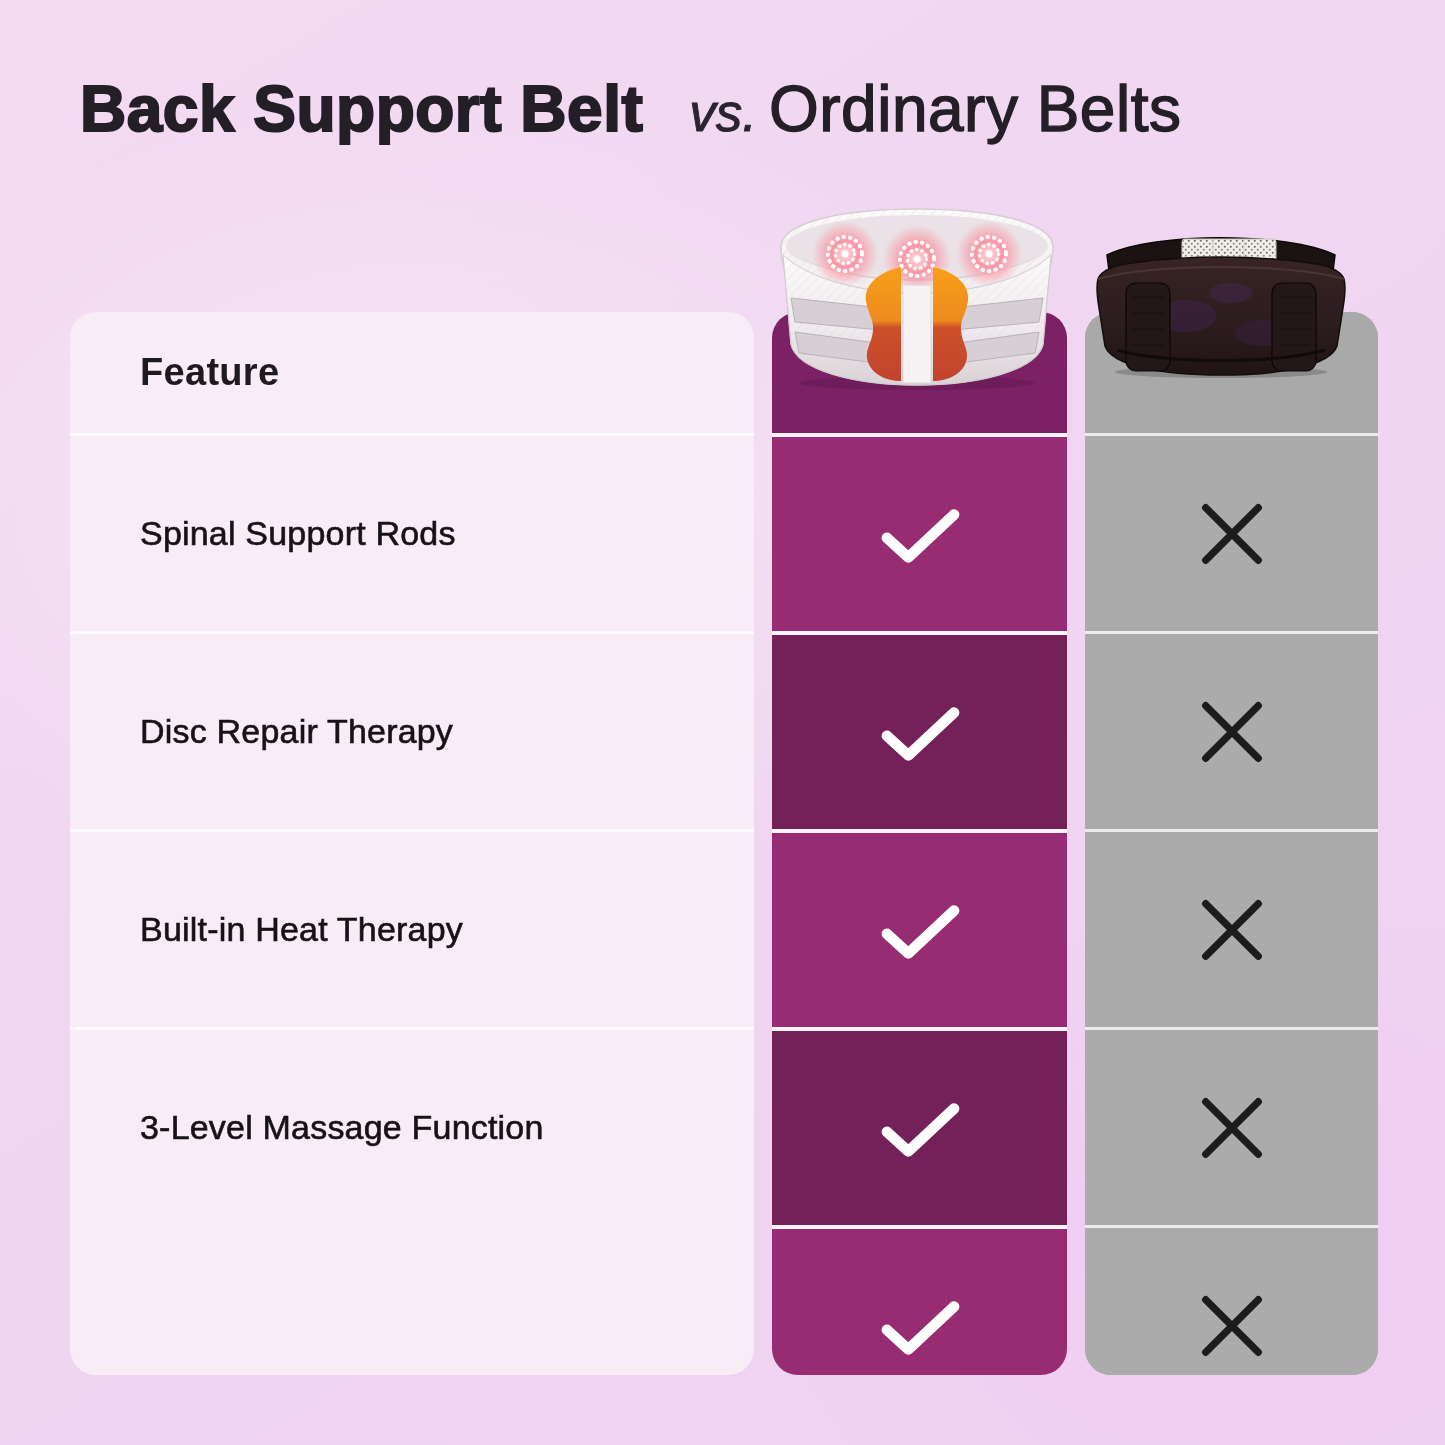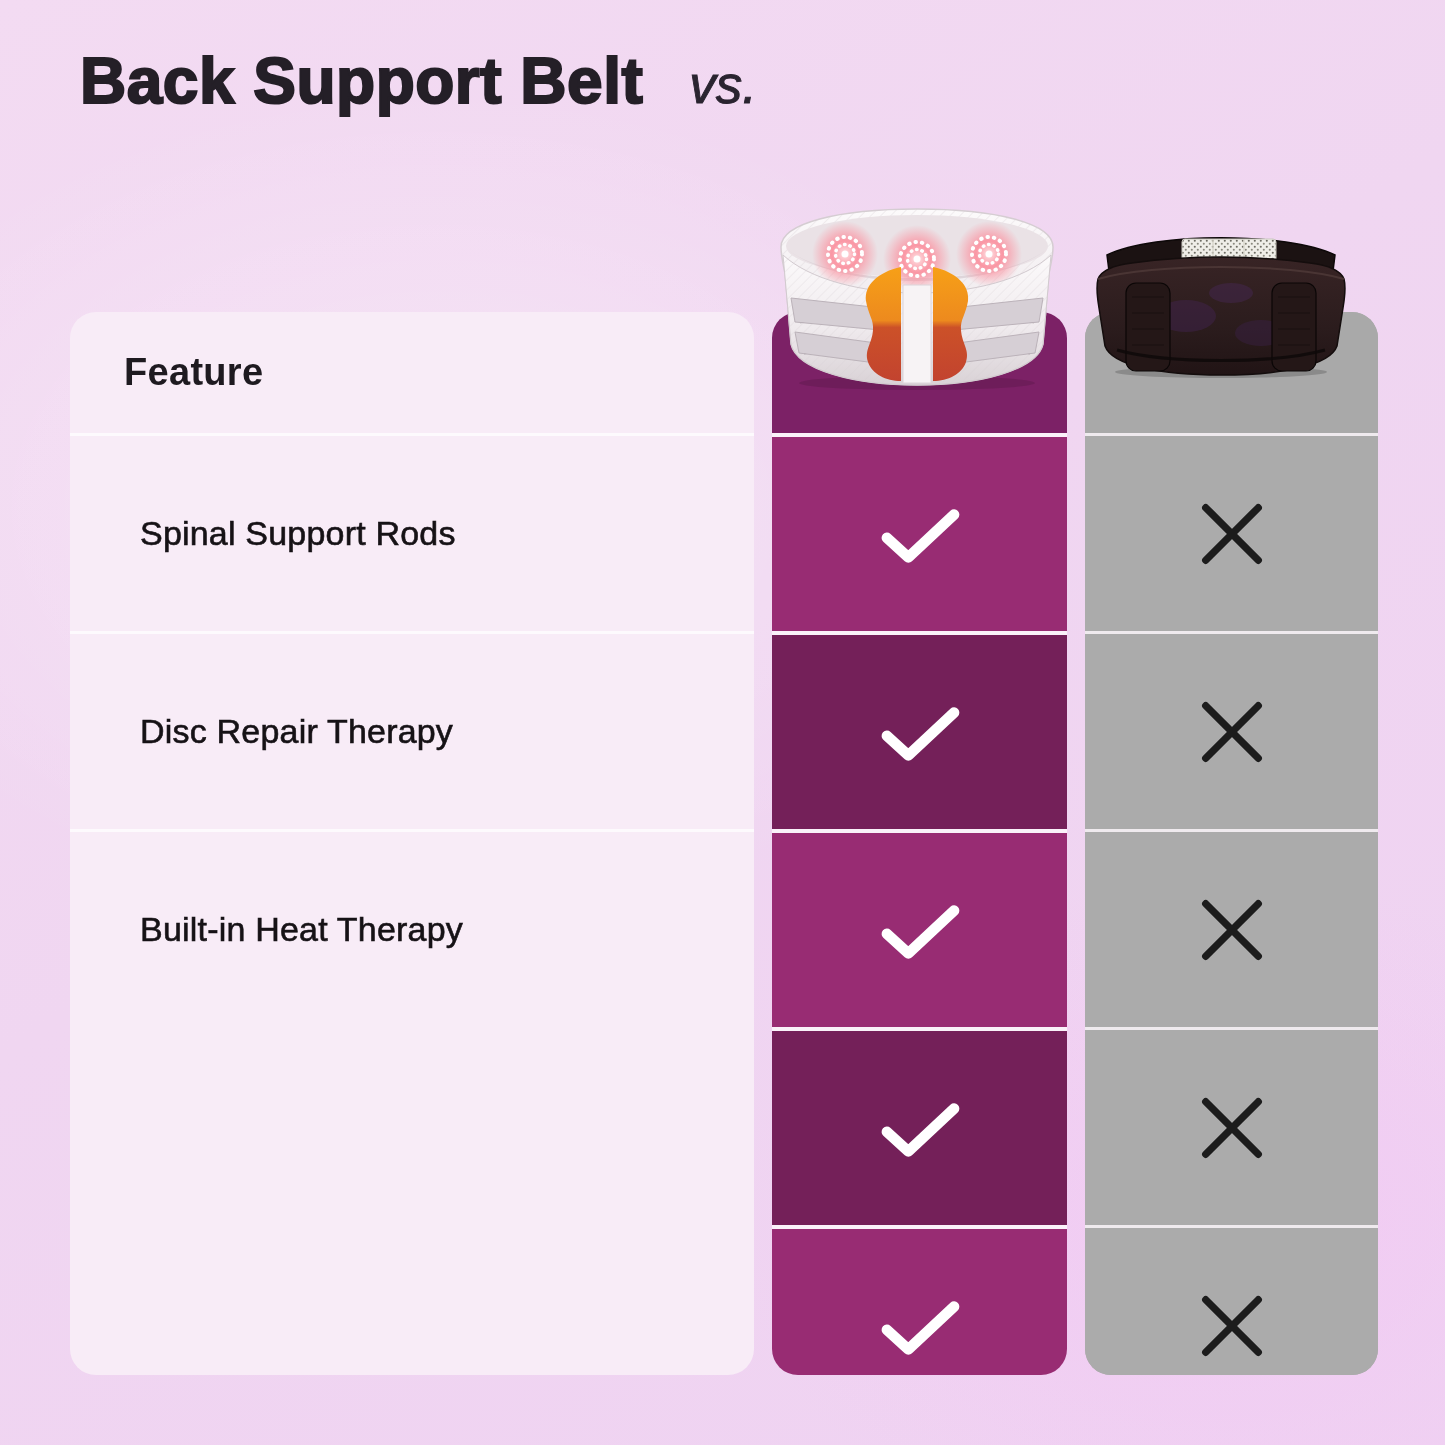--- a/index.html
+++ b/index.html
@@ -6,33 +6,33 @@
   body{
     width:1445px;height:1445px;position:relative;overflow:hidden;
     font-family:"Liberation Sans","DejaVu Sans",sans-serif;
     background:
       radial-gradient(ellipse 900px 600px at 30% 35%, rgba(255,255,255,0.35), rgba(255,255,255,0) 70%),
       radial-gradient(ellipse 700px 500px at 85% 85%, rgba(243,196,244,0.55), rgba(243,196,244,0) 70%),
       linear-gradient(148deg,#F3DBF2 0%,#F0D6F1 45%,#EFD2F2 100%);
   }
 
   
-  .title-row{position:absolute;left:80px;top:44px;display:flex;align-items:baseline;white-space:nowrap;}
+  .title-row{position:absolute;left:80px;top:72px;display:flex;align-items:baseline;white-space:nowrap;}
   .t-main{font-size:64px;font-weight:700;color:#241F27;-webkit-text-stroke:2.1px #241F27;letter-spacing:0.5px;}
   .t-vs{font-size:53px;font-style:italic;font-weight:400;color:#2A2430;-webkit-text-stroke:0.9px #2A2430;margin:0 12px 0 46px;}
   .t-sub{font-size:64px;font-weight:400;color:#241F27;-webkit-text-stroke:1.4px #241F27;letter-spacing:0.5px;}
 
   
   .col{position:absolute;top:312px;height:1063px;border-radius:26px;overflow:hidden;}
   .feature-col{left:70px;width:684px;background:#F8ECF7;}
   .check-col{left:772px;width:295px;}
   .cross-col{left:1085px;width:293px;background:#ABABAB;}
 
   .hdr{height:121px;box-sizing:border-box;}
-  .feature-col .hdr{display:flex;align-items:center;padding-left:54px;font-size:38px;font-weight:700;color:#1E1A20;letter-spacing:0.3px;}
+  .feature-col .hdr{display:flex;align-items:center;padding-left:70px;font-size:38px;font-weight:700;color:#1E1A20;letter-spacing:0.3px;}
   .check-col .hdr{background:#7C2166;}
   .cross-col .hdr{background:#A9A9A9;}
 
   .row{height:198px;box-sizing:border-box;display:flex;align-items:center;}
   .feature-col .row{padding-left:70px;font-size:34px;color:#161216;-webkit-text-stroke:0.6px #161216;letter-spacing:0.2px;border-top:3px solid rgba(255,255,255,0.75);}
   .check-col .row{justify-content:center;border-top:4px solid #FAF2F9;}
   .check-col .row.light{background:#982C73;}
   .check-col .row.dark{background:#742059;}
   .cross-col .row{justify-content:center;border-top:3px solid #EFEAEE;background:#ABABAB;}
 
@@ -42,27 +42,29 @@
   .product{position:absolute;}
   .product-1{left:774px;top:203px;width:286px;height:188px;}
   .product-2{left:1091px;top:221px;width:260px;height:158px;}
 </style>
 </head>
 <body>
 
 <div class="title-row">
   <span class="t-main">Back Support Belt</span>
   <span class="t-vs">vs.</span>
+  <span class="t-sub">Ordinary Belts</span>
 </div>
 
 <div class="col feature-col">
   <div class="hdr">Feature</div>
   <div class="row">Spinal Support Rods</div>
   <div class="row">Disc Repair Therapy</div>
   <div class="row">Built-in Heat Therapy</div>
+  <div class="row">3-Level Massage Function</div>
 </div>
 
 <div class="col check-col">
   <div class="hdr"></div>
   <div class="row light">
     <svg class="mark-svg" width="92" height="70" viewBox="0 0 94 72">
         <path d="M13 40 L35 60 L82 16" fill="none" stroke="#FFFFFF" stroke-width="11" stroke-linecap="round" stroke-linejoin="round"></path>
       </svg>
   </div>
   <div class="row dark">

